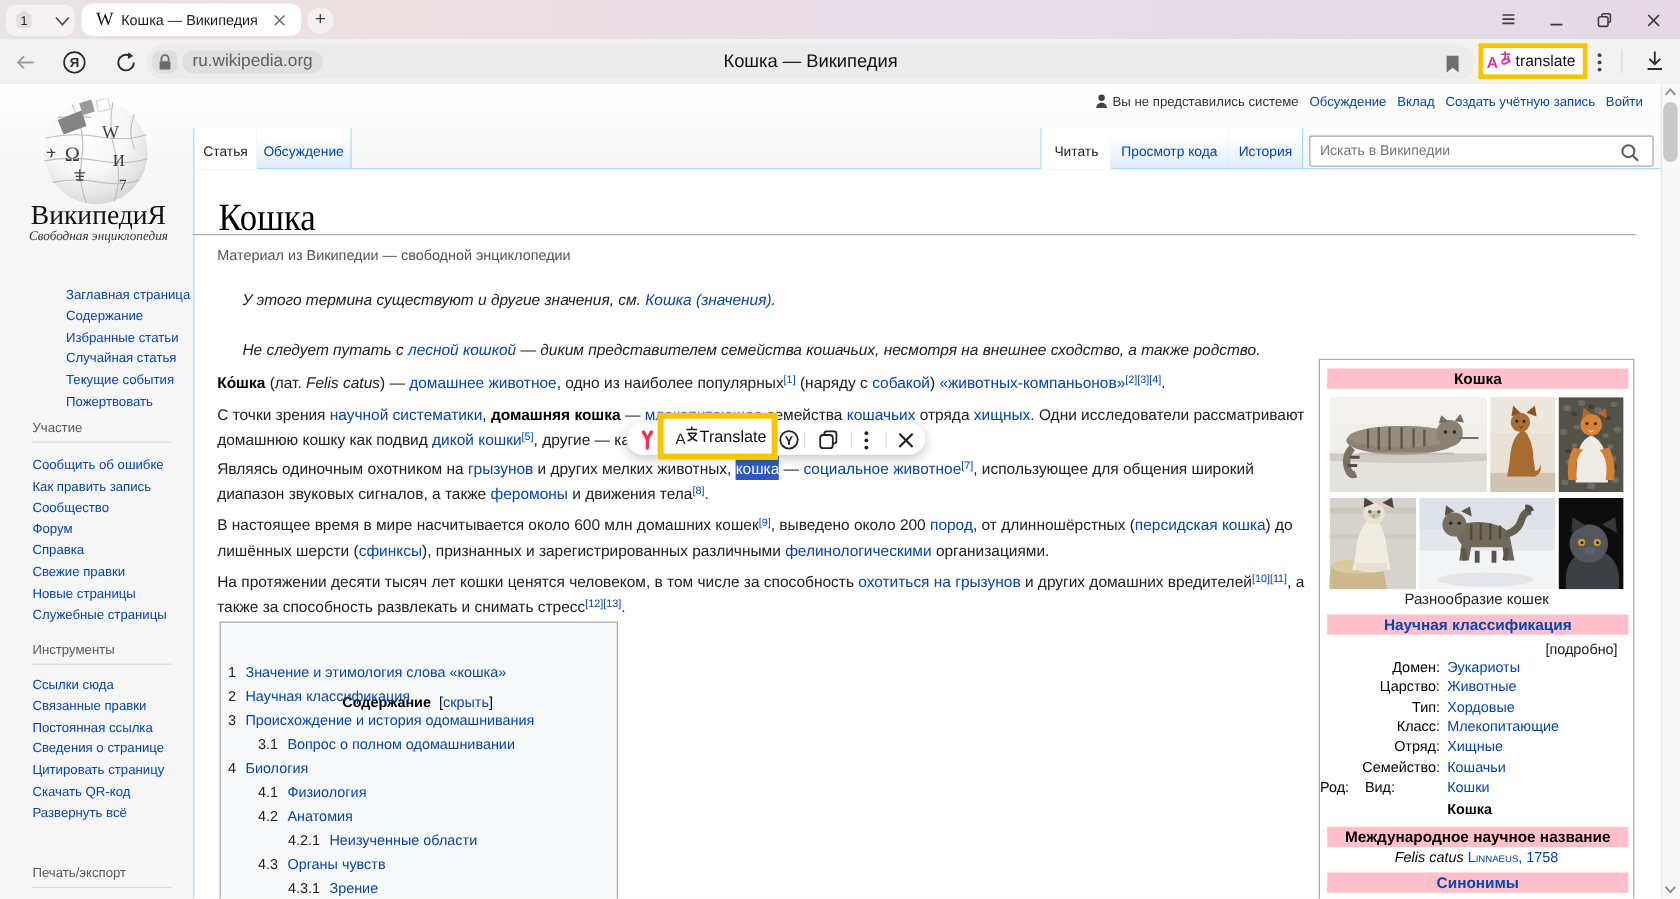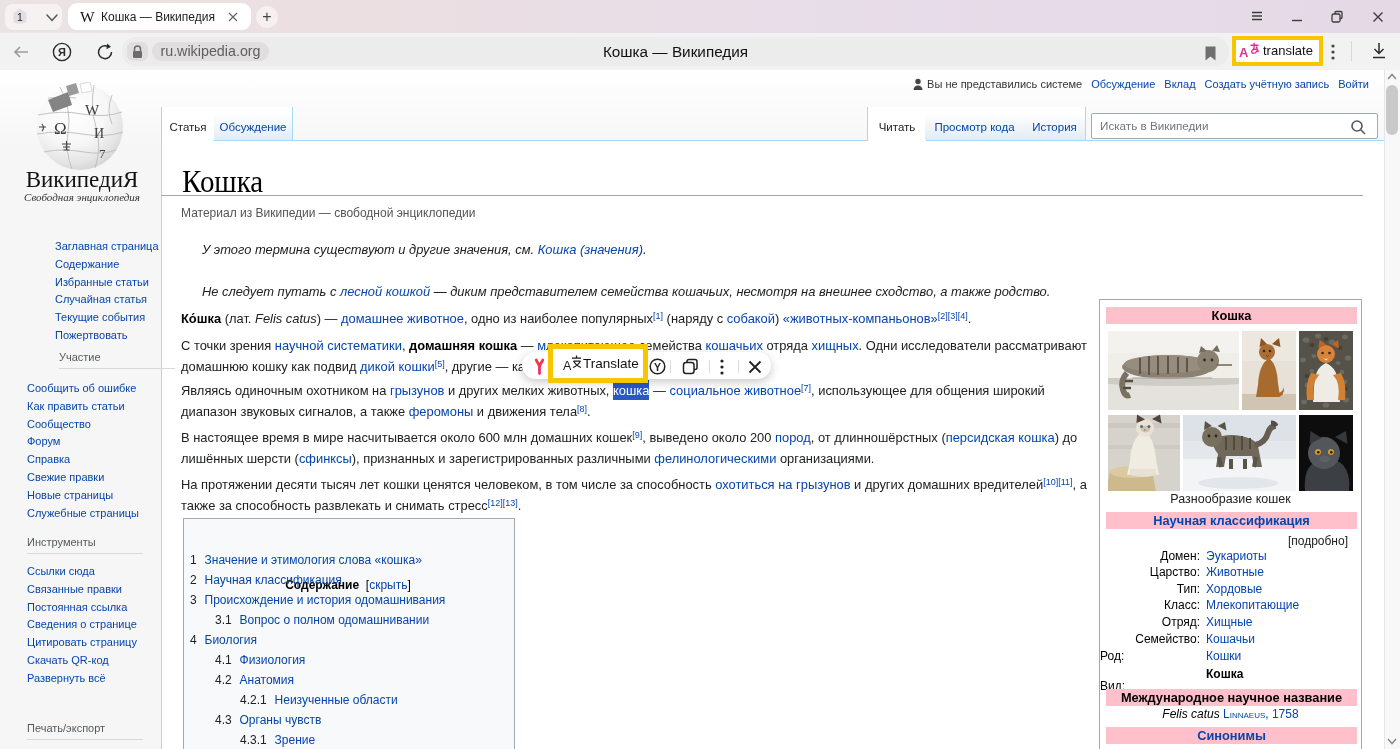--- a/index.html
+++ b/index.html
@@ -208,24 +208,24 @@
     <div class="abs" style="left:22px;top:97px;width:120px;text-align:center;font-family:'Liberation Serif',serif;font-size:23px;color:#111;">ВикипедиЯ</div>
     <div class="abs" style="left:12px;top:121px;width:140px;text-align:center;font-family:'Liberation Serif',serif;font-style:italic;font-size:11px;color:#333;">Свободная энциклопедия</div>
     <div class="snav abs" style="top:168px;margin-left:28px;">
       <a>Заглавная страница</a>
         <a>Содержание</a>
         <a>Избранные статьи</a>
         <a>Случайная статья</a>
         <a>Текущие события</a>
         <a>Пожертвовать</a>
     </div>
-    <div class="shead abs" style="top:281px;margin-left:32px;">Участие</div>
+    <div class="shead abs" style="top:281px;">Участие</div>
     <div class="snav abs" style="top:310px;">
       <a>Сообщить об ошибке</a>
-        <a>Как править статьи</a>
+        <a>Как править запись</a>
         <a>Сообщество</a>
         <a>Форум</a>
         <a>Справка</a>
         <a>Свежие правки</a>
         <a>Новые страницы</a>
         <a>Служебные страницы</a>
     </div>
     <div class="shead abs" style="top:466px;">Инструменты</div>
     <div class="snav abs" style="top:493px;">
       <a>Ссылки сюда</a>
@@ -407,21 +407,21 @@
       <div class="taxl abs" style="left:0px;top:281px;width:100px;text-align:right;">Тип:</div>
         <div class="taxl abs" style="left:106px;top:281px;"><a>Хордовые</a></div>
       <div class="taxl abs" style="left:0px;top:297px;width:100px;text-align:right;">Класс:</div>
         <div class="taxl abs" style="left:106px;top:297px;"><a>Млекопитающие</a></div>
       <div class="taxl abs" style="left:0px;top:314px;width:100px;text-align:right;">Отряд:</div>
         <div class="taxl abs" style="left:106px;top:314px;"><a>Хищные</a></div>
       <div class="taxl abs" style="left:0px;top:331px;width:100px;text-align:right;">Семейство:</div>
         <div class="taxl abs" style="left:106px;top:331px;"><a>Кошачьи</a></div>
       <div class="taxl abs" style="left:0px;top:348px;width:100px;text-align:left;">Род:</div>
         <div class="taxl abs" style="left:106px;top:348px;"><a>Кошки</a></div>
-      <div class="taxl abs" style="left:0px;top:378px;width:100px;text-align:left;">Вид:</div>
+      <div class="taxl abs" style="left:0px;top:348px;width:100px;text-align:center;">Вид:</div>
         <div class="taxl abs" style="left:106px;top:366px;"><b>Кошка</b></div>
       <div class="pinkh" style="top:389px;">Международное научное название</div>
       <div class="taxl abs" style="left:0;top:406px;width:261px;text-align:center;"><i>Felis catus</i> <a style="font-variant:small-caps;">Linnaeus</a><a>, 1758</a></div>
       <div class="pinkh" style="top:427px;color:#0645ad;">Синонимы</div>
     </div>
 
     <div id="popup" class="abs">
       <svg class="abs" style="left:9px;top:6px;" width="17" height="17">
         <defs>
             <linearGradient id="yg" x1="0" y1="0" x2="1" y2="1">

